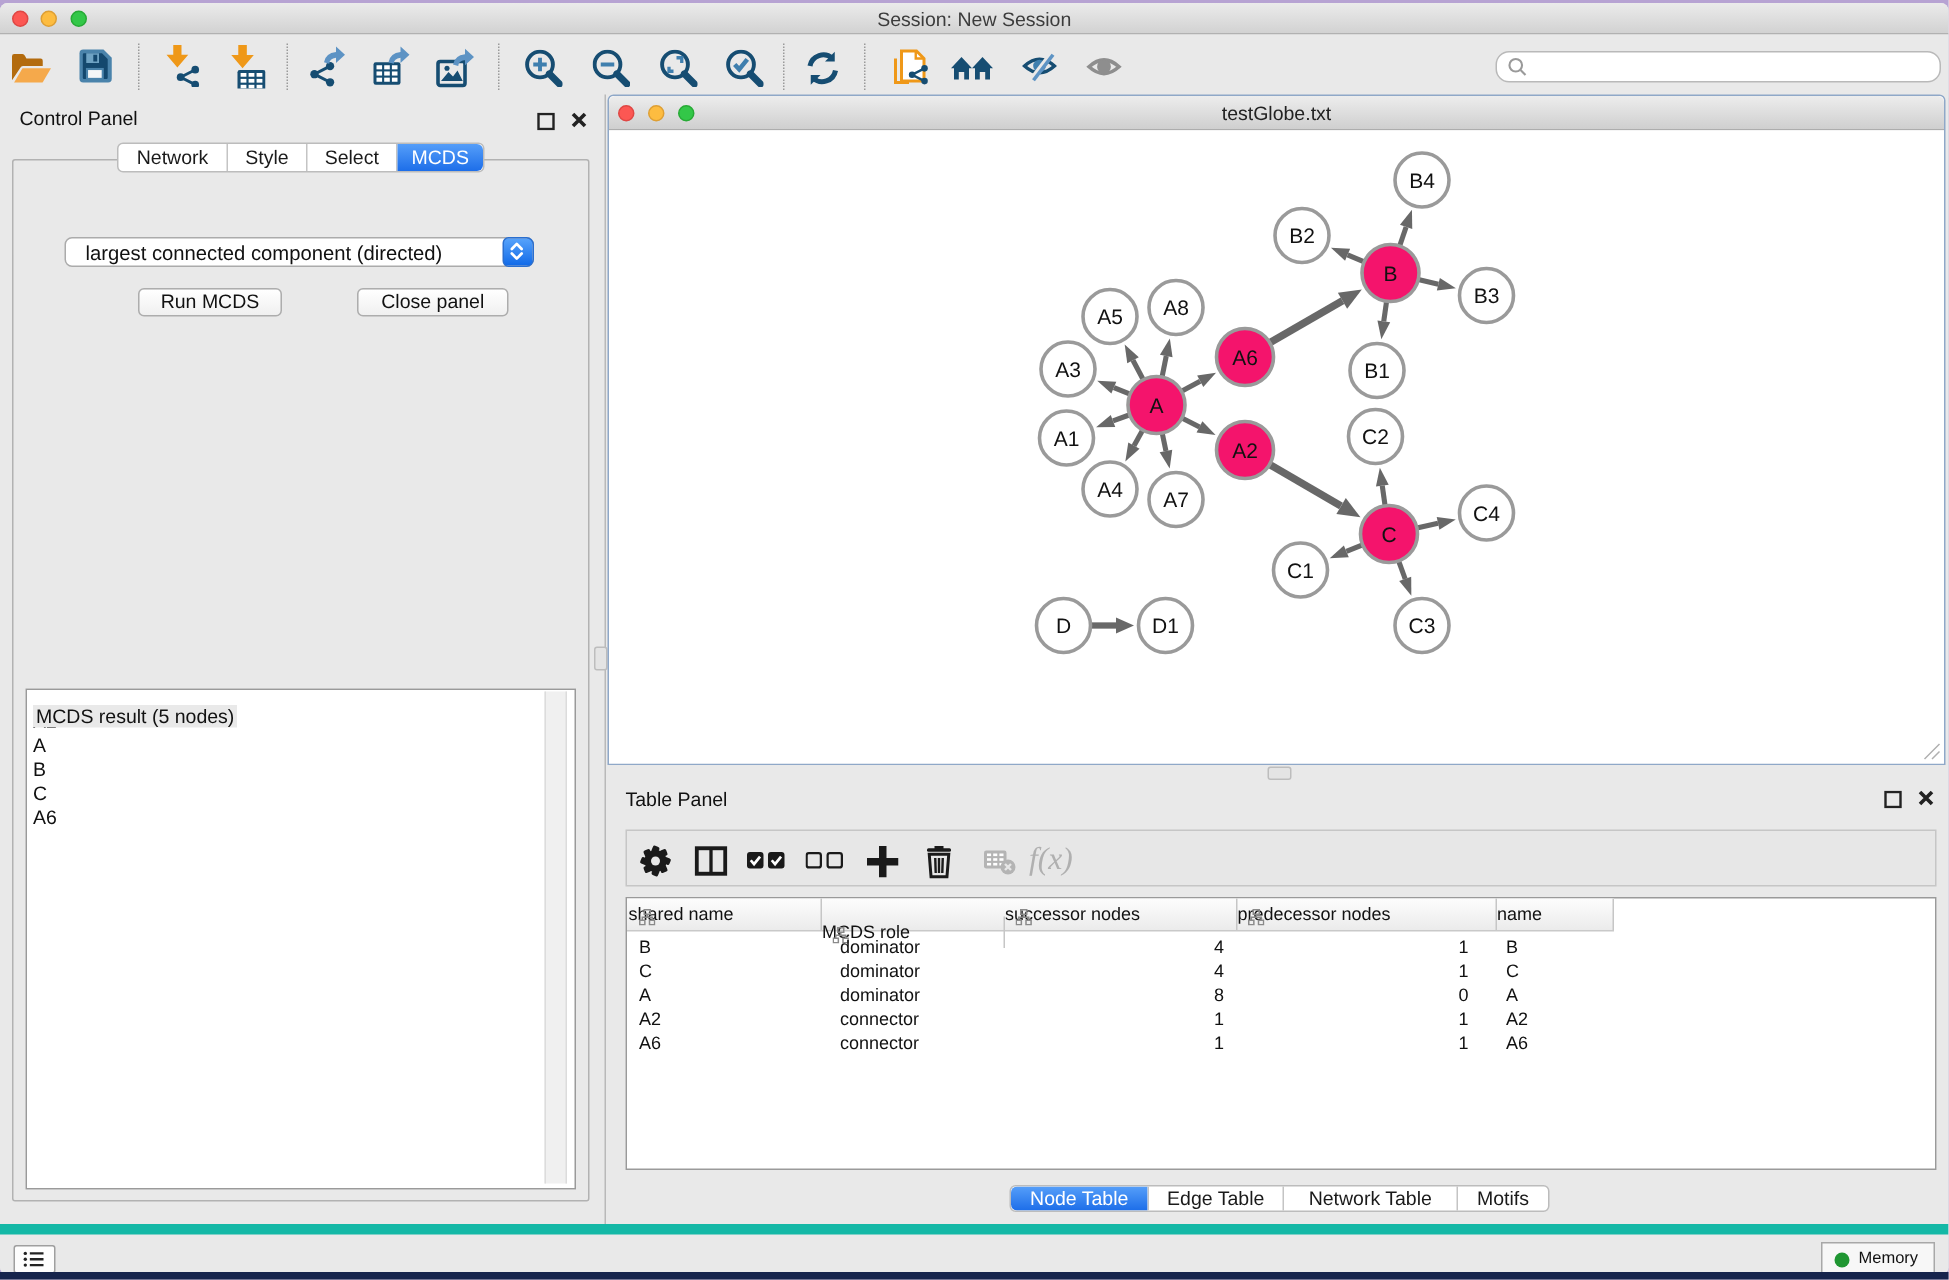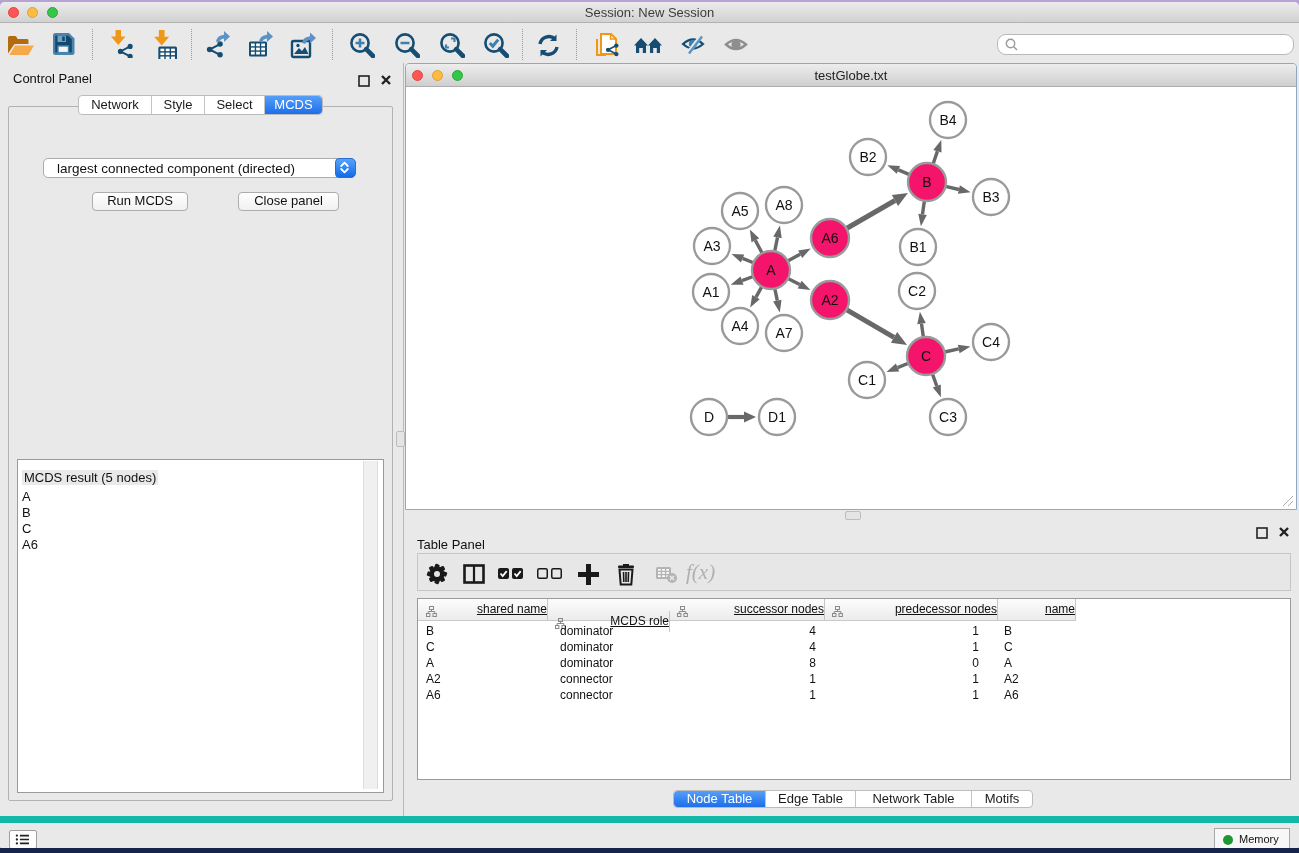--- a/index.html
+++ b/index.html
@@ -27,25 +27,25 @@
 #mcdsgroup{position:absolute;left:17px;top:457px;width:365px;height:332px;border:1px solid #9a9a9a;background:#fff;}
 #mcdslabel{position:absolute;left:22px;top:468px;background:#e9e9e9;padding:0 2px;font-size:13px;color:#111;z-index:3;}
 #mcdslist{position:absolute;left:18px;top:458px;width:344px;height:329px;background:#fff;font-size:13px;color:#111;line-height:16px;padding-top:13px;padding-left:4px;box-sizing:border-box;}
 #mcdsscroll{position:absolute;left:363px;top:459px;width:13px;height:328px;background:#f0f0f0;border-left:1px solid #dcdcdc;border-right:1px solid #dcdcdc;}
 #vdiv{position:absolute;left:403px;top:61px;width:1px;height:753px;background:#b9b9b9;}
 .handle{position:absolute;background:#e4e4e4;border:1px solid #bdbdbd;border-radius:2px;}
 #netwin{position:absolute;left:405px;top:61px;width:892px;height:447px;border:1px solid #8fa8c8;border-radius:4px 4px 0 0;background:#fff;box-sizing:border-box;}
 #nettitle{position:absolute;left:0;top:0;width:100%;height:22px;background:linear-gradient(#ededed,#cfcfcf);border-bottom:1px solid #adadad;border-radius:4px 4px 0 0;}
 #nettitletext{position:absolute;top:4px;width:100%;text-align:center;font-size:13px;color:#222;}
 #netcanvas{position:absolute;left:0;top:23px;width:890px;height:422px;background:#fff;}
-#tptitle{position:absolute;left:417px;top:523px;font-size:13px;color:#111;margin-top:12px;}
+#tptitle{position:absolute;left:417px;top:523px;font-size:13px;color:#111;}
 #tptoolbar{position:absolute;left:417px;top:551px;width:872px;height:36px;background:#e7e7e7;border:1px solid #c6c6c6;}
 #tbl{position:absolute;left:417px;top:596px;width:872px;height:180px;background:#fff;border:1px solid #9a9a9a;}
 #tblhead{position:absolute;left:0;top:0;height:21px;width:658px;background:linear-gradient(#fdfdfd,#ebebeb);border-bottom:1px solid #c9c9c9;}
-.hcell{position:absolute;top:0;height:21px;border-right:1px solid #c6c6c6;text-align:right;font-size:12px;color:#111;line-height:21px;text-decoration:underline;}
+.hcell{position:absolute;top:0;height:21px;border-right:1px solid #c6c6c6;text-align:left;font-size:12px;color:#111;line-height:21px;}
 .hicon{position:absolute;left:7px;top:4px;}
 .trow{position:absolute;font-size:12px;color:#111;height:16px;line-height:16px;}
 .cl{position:absolute;}
 .cr{position:absolute;text-align:right;}
 #btabs{position:absolute;left:673px;top:788px;height:16px;display:flex;background:#fff;border:1px solid #bcbcbc;border-radius:4px;z-index:4;}
 .btab{font-size:13px;line-height:16px;text-align:center;color:#1a1a1a;border-right:1px solid #c4c4c4;}
 .btab:last-child{border-right:none;}
 #btabsel{background:linear-gradient(#559ef9,#1d6ee9);color:#fff;border-radius:4px 0 0 4px;}
 #statusbar{position:absolute;left:0;top:814px;width:1299px;height:33px;background:#e9e9e9;border-top:7px solid #14b8a6;}
 #hambtn{position:absolute;left:9px;top:7px;width:26px;height:17px;background:#fdfdfd;border:1px solid #9f9f9f;border-radius:2px;}

